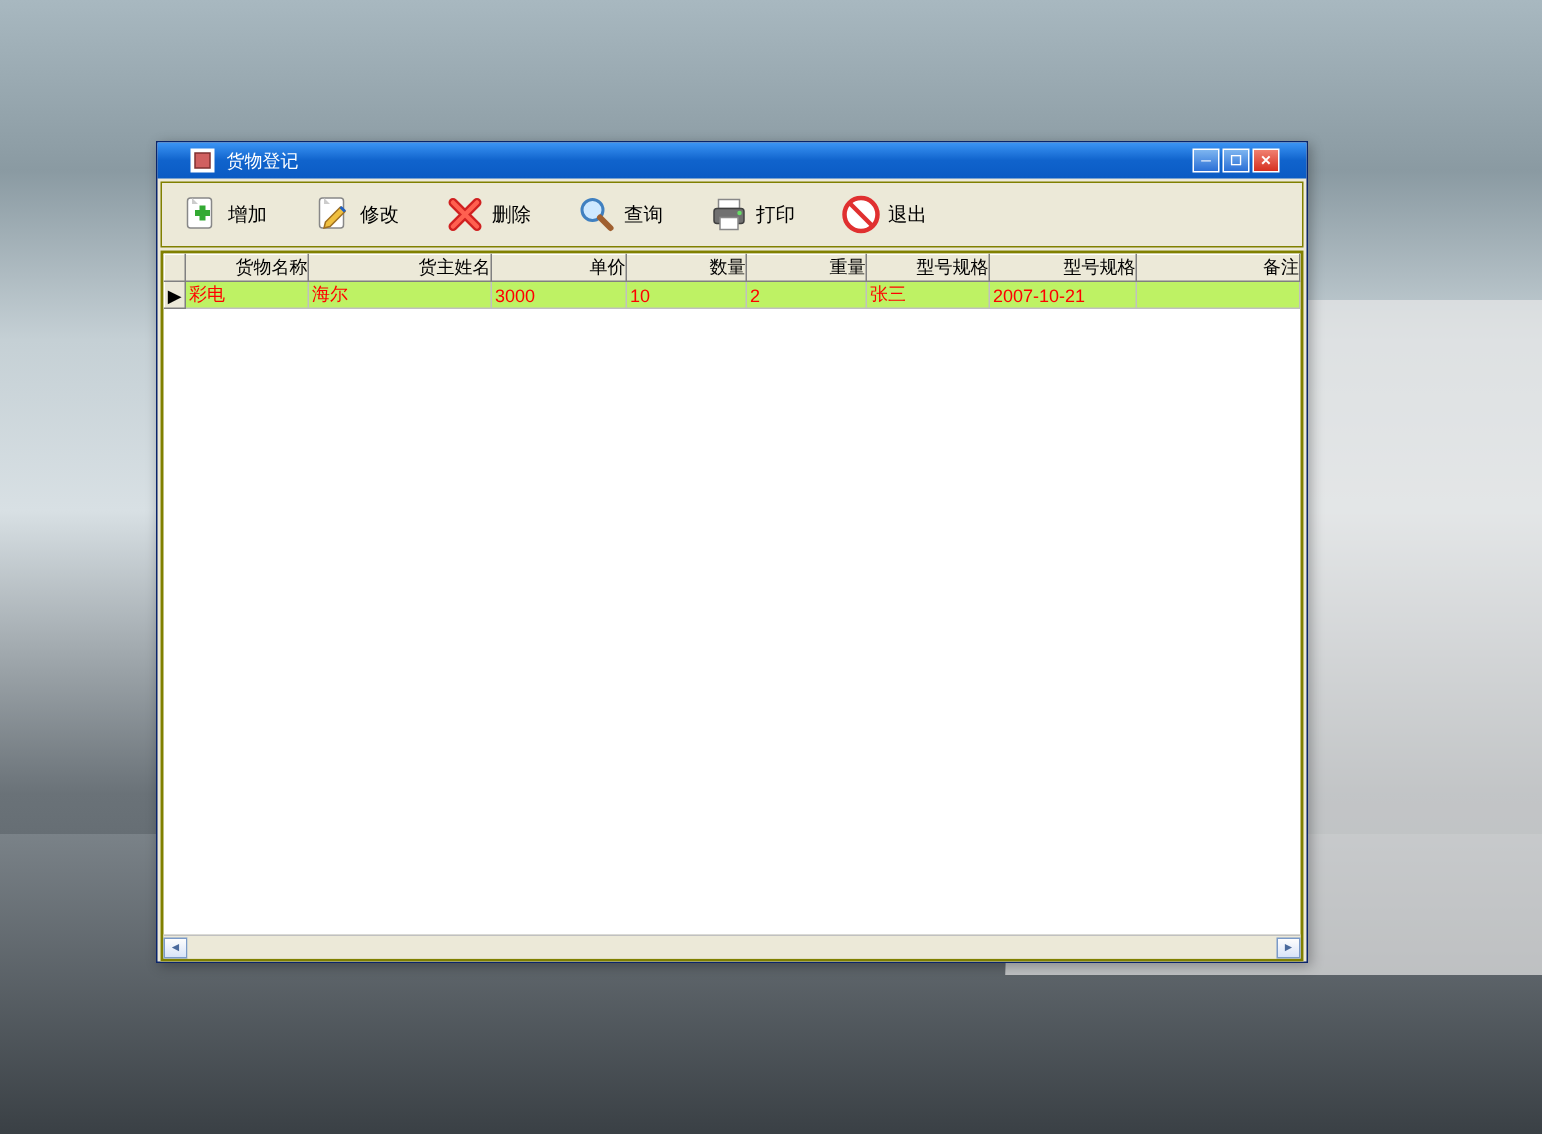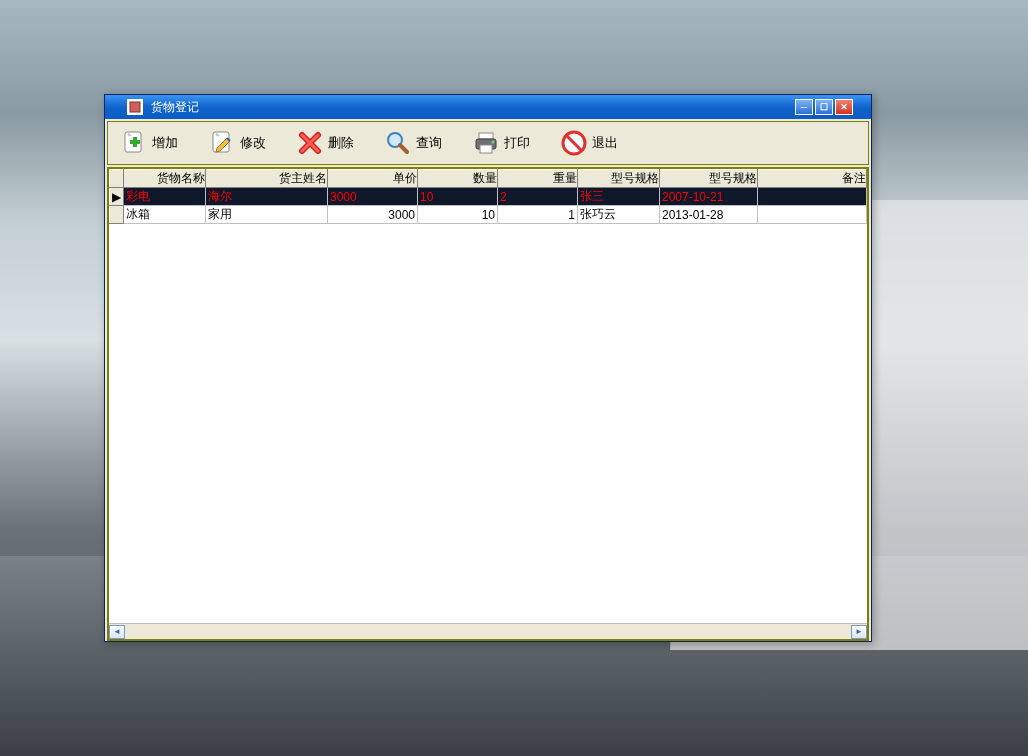--- a/index.html
+++ b/index.html
@@ -152,21 +152,21 @@
     }
     .row-indicator {
       width: 14px;
       background: #ece9d8;
       border: 1px solid #808080;
       border-top: 1px solid #fff;
       border-left: 1px solid #fff;
       text-align: center;
       padding: 0;
     }
-    tr.selected td { background: #0f172a; color: #ff0000; }
+    tr.selected td { background: #bef264; color: #ff0000; }
     tr.selected td.row-indicator { background: #ece9d8; color: #000; }
     .num { text-align: right; }
     .hscroll {
       height: 16px;
       background: #ece9d8;
       display: flex;
       align-items: center;
       border-top: 1px solid #c0c0c0;
     }
     .sb-btn {
@@ -300,31 +300,20 @@
               <td class="row-indicator">▶</td>
               <td>彩电</td>
               <td>海尔</td>
               <td>3000</td>
               <td>10</td>
               <td>2</td>
               <td>张三</td>
               <td>2007-10-21</td>
               <td></td>
             </tr>
-            <tr>
-              <td class="row-indicator"></td>
-              <td>冰箱</td>
-              <td>家用</td>
-              <td class="num">3000</td>
-              <td class="num">10</td>
-              <td class="num">1</td>
-              <td>张巧云</td>
-              <td>2013-01-28</td>
-              <td></td>
-            </tr>
           </tbody>
       </table>
     </div>
     <div class="hscroll">
       <div class="sb-btn">◄</div>
       <div class="sb-track"></div>
       <div class="sb-btn">►</div>
     </div>
   </div>
 </div>

